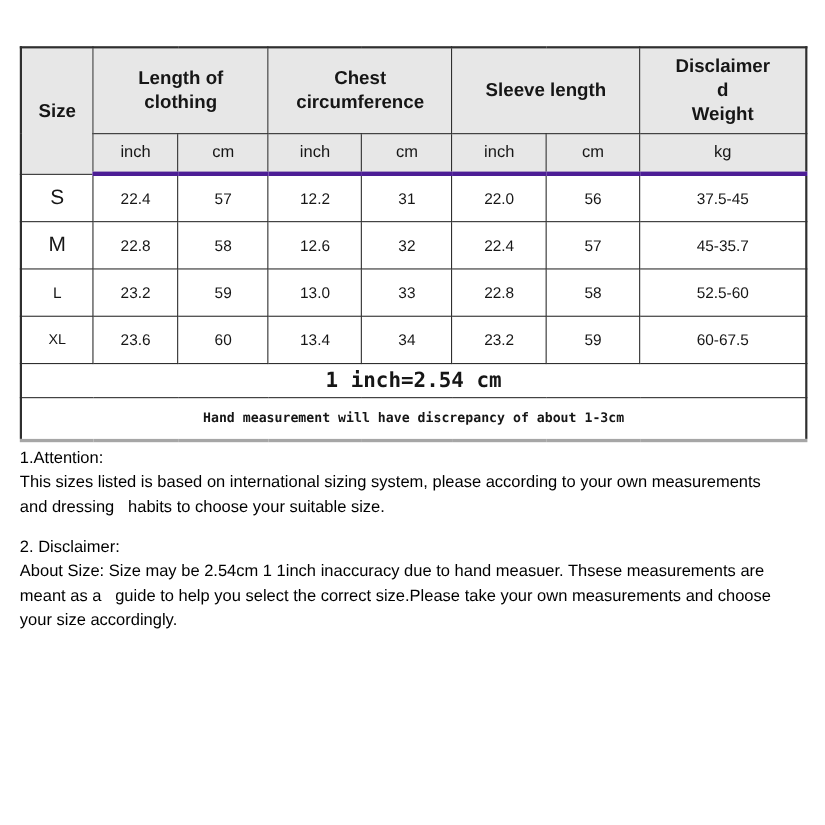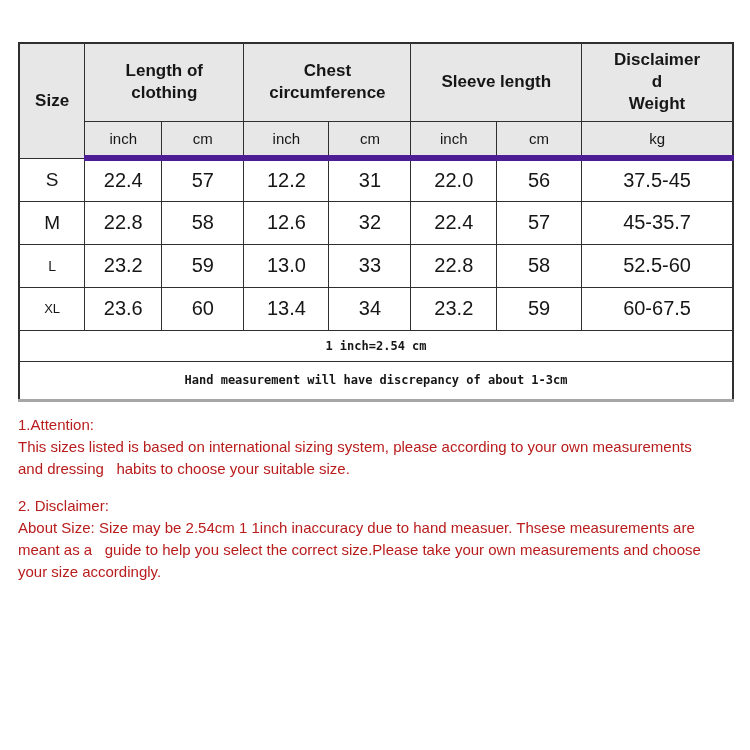--- a/index.html
+++ b/index.html
@@ -25,37 +25,37 @@
     text-align:center;vertical-align:middle;padding:0;
     overflow:hidden;
   }
   .size-chart thead th{background:var(--header-bg);}
   tr.group-row th{
     font-size:17px;font-weight:bold;white-space:pre-line;line-height:1.3;height:78px;
   }
   tr.group-row th.size-head{font-size:17px;text-align:center;}
   tr.units-row th{
     font-weight:normal;font-size:15px;height:37px;
-    border-bottom:6px solid #4c1d95;
+    border-bottom:4px solid #4c1d95;
   }
-  tbody tr.data-row td{font-size:20px;height:43px;background:#fff;}
+  tbody tr.data-row td{font-size:14px;height:43px;background:#fff;}
   tr.row-s td.size-cell,tr.row-m td.size-cell{font-size:19px;}
   tr.row-l td.size-cell{font-size:14px;}
   tr.row-xl td.size-cell{font-size:13px;}
   tr.note-row td{
     font-family:"DejaVu Sans Mono", monospace;font-weight:bold;
     background:#fff;
   }
-  tr.note-row.note-conversion td{font-size:12px;height:31px;margin-left:32px;}
+  tr.note-row.note-conversion td{font-size:19px;height:31px;margin-left:32px;}
   tr.note-row.note-discrepancy td{font-size:12px;height:39px;}
   .disclaimers{
     position:absolute;left:18px;top:406px;width:722px;
   }
   .disclaimers .para{
-    white-space:pre-wrap;font-size:15px;line-height:22px;margin:8px 0 15px 0;color:#b91c1c;
+    white-space:pre-wrap;font-size:15px;line-height:22px;margin:0 0 15px 0;color:#000000;
   }
 </style>
 </head>
 <body>
 
 <div class="chart-wrap">
   <table class="size-chart">
     <colgroup>
       <col style="width:9.2%">
       <col style="width:10.8%">

